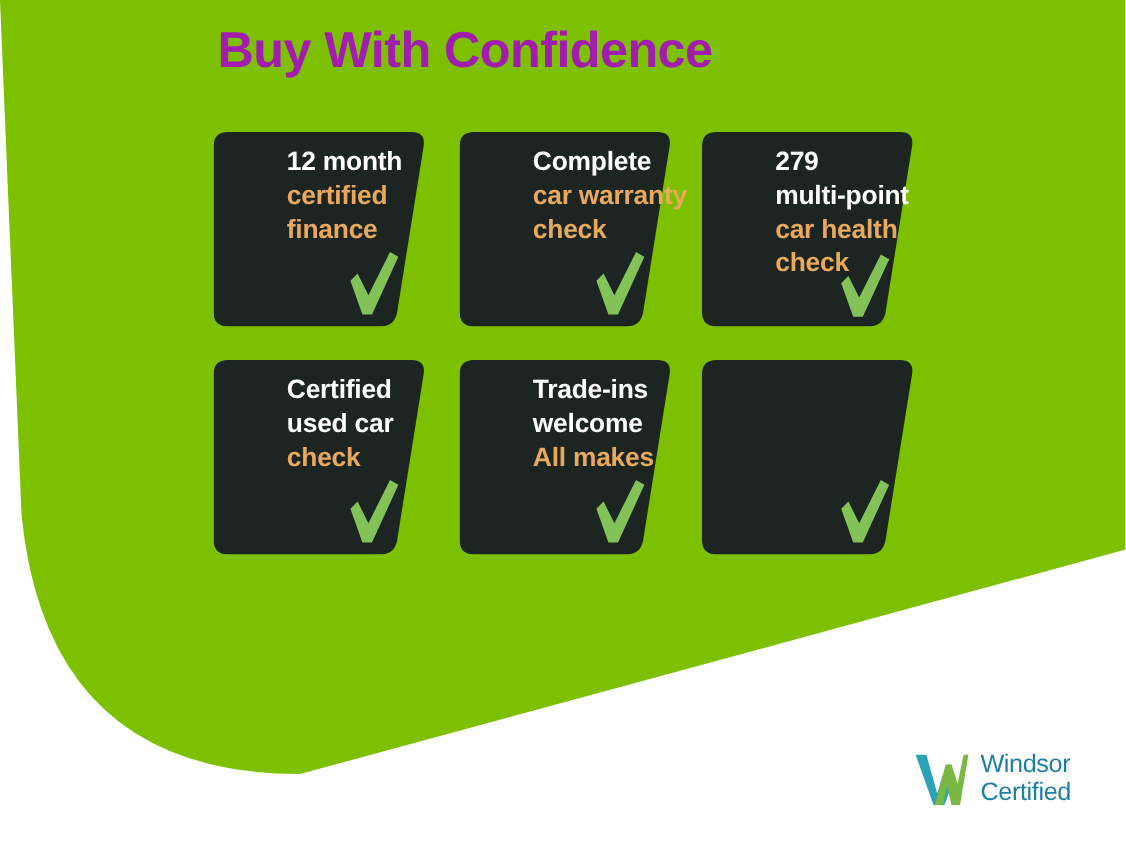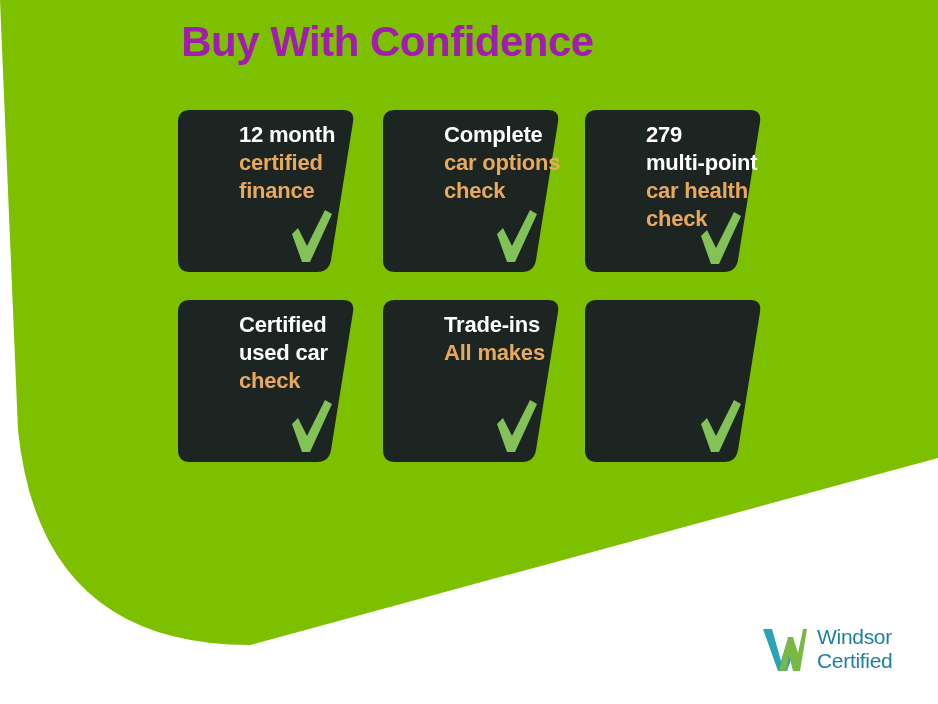--- a/index.html
+++ b/index.html
@@ -167,21 +167,21 @@
       </div>
 
       <div class="card r0 c1">
         <div class="card-shape">
           <svg width="177" height="162" viewBox="0 0 177 162" xmlns="http://www.w3.org/2000/svg">
             <path d="M12,0 L165,0 Q177,0 175,12 L153,150 Q151,162 139,162 L12,162 Q0,162 0,150 L0,12 Q0,0 12,0 Z" fill="#1c2522"></path>
           </svg>
         </div>
         <div class="card-text">
           <div class="line-white">Complete</div>
-          <div class="line-orange">car options</div>
+          <div class="line-orange">car warranty</div>
           <div class="line-orange">check</div>
         </div>
         <div class="check">
           <svg width="46" height="56" viewBox="0 0 46 56" xmlns="http://www.w3.org/2000/svg">
             <path d="M4,26 L10,20 L19,38 L37,2 L44,6 L22,54 L14,54 Z" fill="#82c257"></path>
           </svg>
         </div>
       </div>
 
       <div class="card r0 c2">
@@ -226,20 +226,21 @@
       </div>
 
       <div class="card r1 c1">
         <div class="card-shape">
           <svg width="177" height="162" viewBox="0 0 177 162" xmlns="http://www.w3.org/2000/svg">
             <path d="M12,0 L165,0 Q177,0 175,12 L153,150 Q151,162 139,162 L12,162 Q0,162 0,150 L0,12 Q0,0 12,0 Z" fill="#1c2522"></path>
           </svg>
         </div>
         <div class="card-text">
           <div class="line-white">Trade-ins</div>
+          <div class="line-white">welcome</div>
           <div class="line-orange">All makes</div>
         </div>
         <div class="check">
           <svg width="46" height="56" viewBox="0 0 46 56" xmlns="http://www.w3.org/2000/svg">
             <path d="M4,26 L10,20 L19,38 L37,2 L44,6 L22,54 L14,54 Z" fill="#82c257"></path>
           </svg>
         </div>
       </div>
 
       <div class="card r1 c2">

